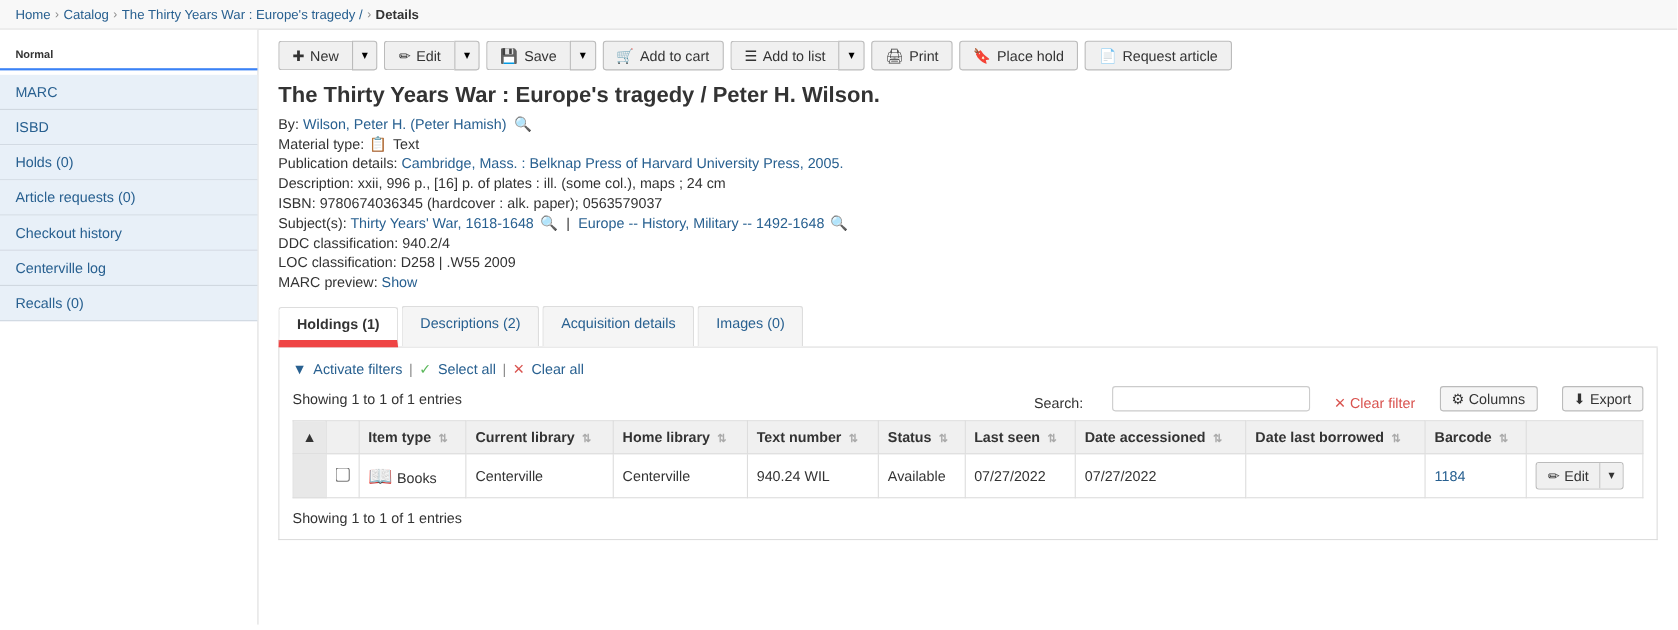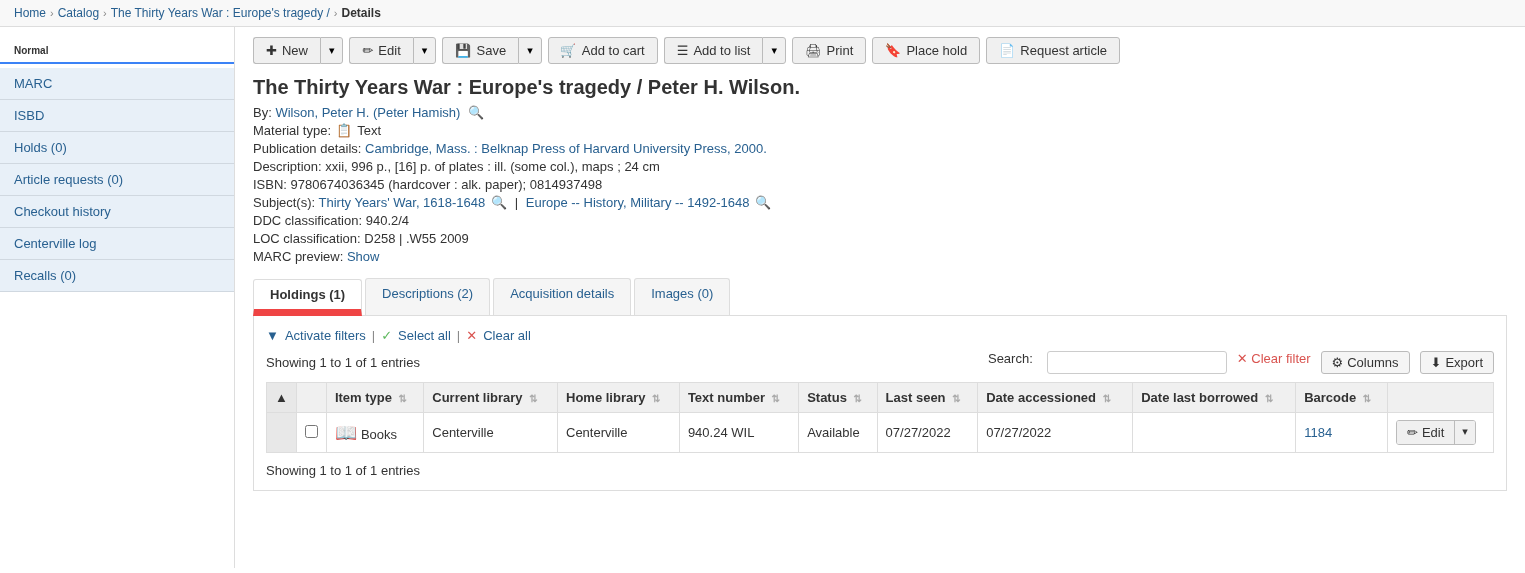--- a/index.html
+++ b/index.html
@@ -154,21 +154,21 @@
 
     .search-bar {
       display: flex;
       align-items: center;
       justify-content: space-between;
       margin-bottom: 8px;
       flex-wrap: wrap;
       gap: 8px;
     }
     .search-bar .entries { font-size: 13px; }
-    .search-bar-right { display: flex; align-items: flex-start; gap: 10px; }
+    .search-bar-right { display: flex; align-items: flex-end; gap: 22px; }
     .search-bar-right label { font-size: 13px; margin-right: 4px; }
     .search-input {
       border: 1px solid #ccc;
       border-radius: 3px;
       padding: 3px 7px;
       font-size: 13px;
       width: 180px;
     }
     .clear-filter-link { color: #d9534f; text-decoration: none; font-size: 13px; }
     .columns-btn, .export-btn {
@@ -332,31 +332,31 @@
     </div>
 
     <div class="record-meta material-type">
       <span>Material type:</span>
       <span>📋</span>
       <span>Text</span>
     </div>
 
     <div class="record-meta">
       <span>Publication details:</span>
-      <a href="#">Cambridge, Mass. : Belknap Press of Harvard University Press, 2000.</a>
+      <a href="#">Cambridge, Mass. : Belknap Press of Harvard University Press, 2005.</a>
     </div>
 
     <div class="record-meta">
       <span>Description:</span>
       <span>xxii, 996 p., [16] p. of plates : ill. (some col.), maps ; 24 cm</span>
     </div>
 
     <div class="record-meta">
       <span>ISBN:</span>
-      <span>9780674036345 (hardcover : alk. paper); 0814937498</span>
+      <span>9780674036345 (hardcover : alk. paper); 0563579037</span>
     </div>
 
     <div class="record-meta">
       <span>Subject(s):</span>
       <a href="#">Thirty Years' War, 1618-1648</a>
       <a href="#" style="color:#286090; margin-left:2px;">🔍</a>
       <span style="margin:0 4px;">|</span>
       <a href="#">Europe -- History, Military -- 1492-1648</a>
       <a href="#" style="color:#286090; margin-left:2px;">🔍</a>
     </div>

